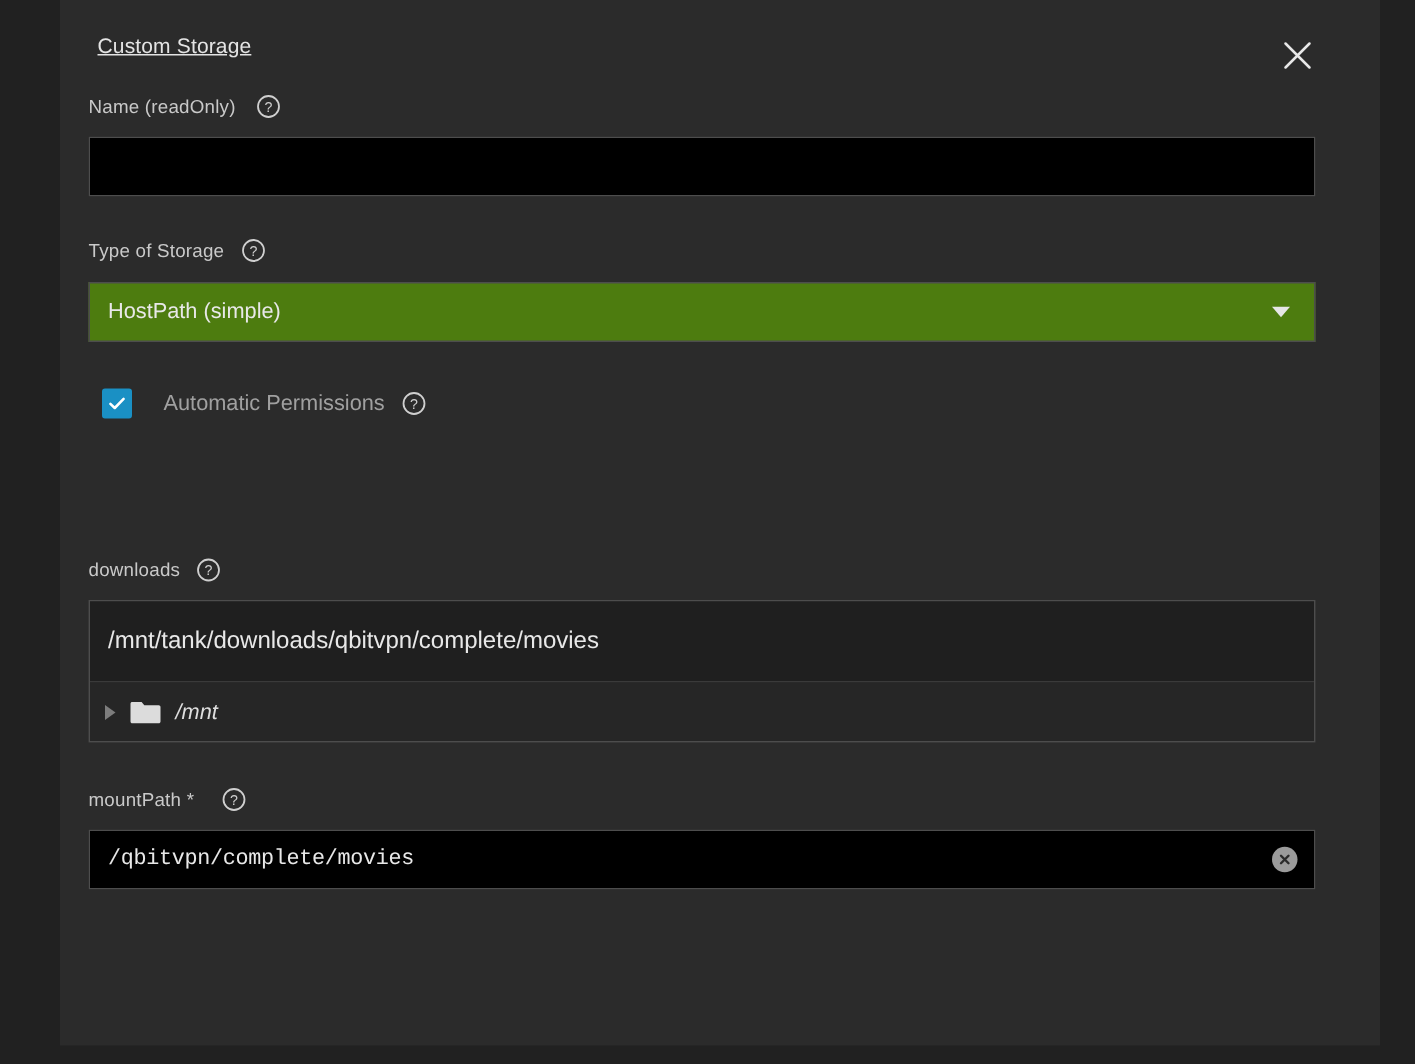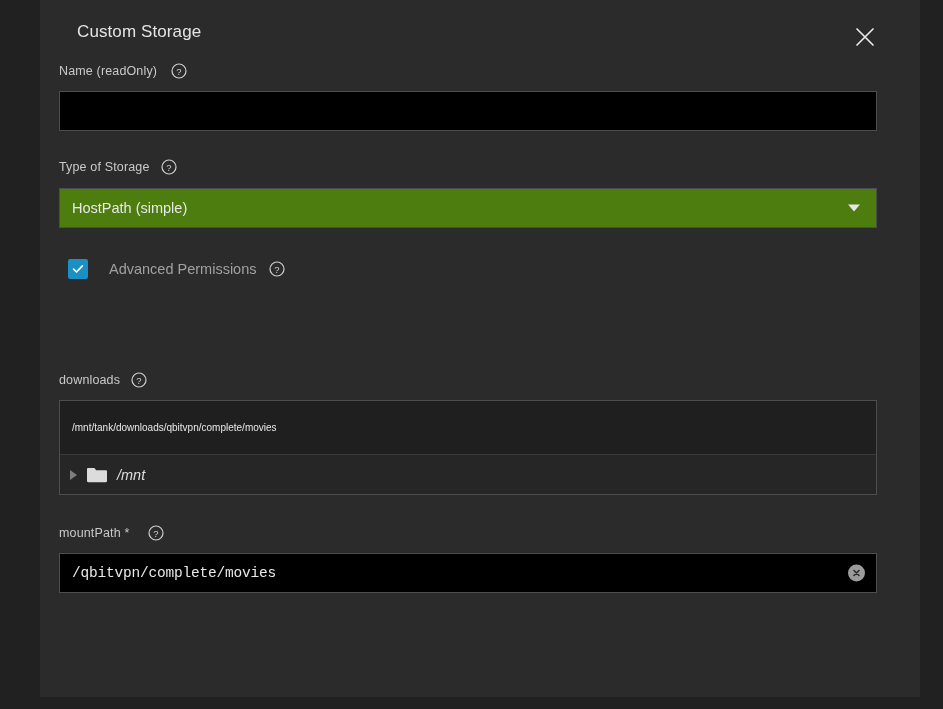--- a/index.html
+++ b/index.html
@@ -40,26 +40,27 @@
     background: #212121;
   }
 
   
   .dlg-header {
     position: relative;
     height: 62px;
   }
   .dlg-title {
     position: absolute;
-    left: 37px;
+    left: 25px;
     top: 22px;
-    font-size: 17px;
+    font-size: 14px;
     color: #e4e4e4;
     letter-spacing: .1px;
     white-space: nowrap;
+    text-decoration: underline;
   }
   .close-btn {
     position: absolute;
     right: 35px;
     top: 17px;
     width: 40px;
     height: 40px;
     display: flex;
     align-items: center;
     justify-content: center;
@@ -180,21 +181,21 @@
   }
   .path-group .path-input {
     box-sizing: border-box;
     width: 100%;
     height: 54px;
     background: #1f1f1f;
     border: none;
     border-bottom: 1px solid #3a3a3a;
     color: #e8e8e8;
     font-family: "Liberation Sans", sans-serif;
-    font-size: 10px;
+    font-size: 16px;
     padding: 0 12px;
     outline: none;
   }
   .tree-row {
     display: flex;
     align-items: center;
     height: 39px;
     padding-left: 10px;
     background: #262626;
     cursor: pointer;
@@ -285,21 +286,21 @@
     </div>
 
     <div style="height:30px;"></div>
 
     <div class="cb-row">
       <span class="cb checked">
         <svg width="14" height="14" viewBox="0 0 14 14">
           <path d="M2.6 7.2 L5.5 10 L11.4 3.9" stroke="#ffffff" stroke-width="1.7" fill="none" stroke-linecap="round" stroke-linejoin="round"></path>
         </svg>
       </span>
-      <span class="cb-label">Advanced Permissions</span>
+      <span class="cb-label">Automatic Permissions</span>
       <span class="help-icon">
         <svg width="16" height="16" viewBox="0 0 16 16">
           <circle cx="8" cy="8" r="7" fill="none" stroke="#cfcfcf" stroke-width="1.2"></circle>
           <text x="8" y="11.6" font-size="9.5" fill="#cfcfcf" text-anchor="middle" font-family="Liberation Sans, sans-serif">?</text>
         </svg>
       </span>
     </div>
 
     <div style="height:44px;"></div>
 

